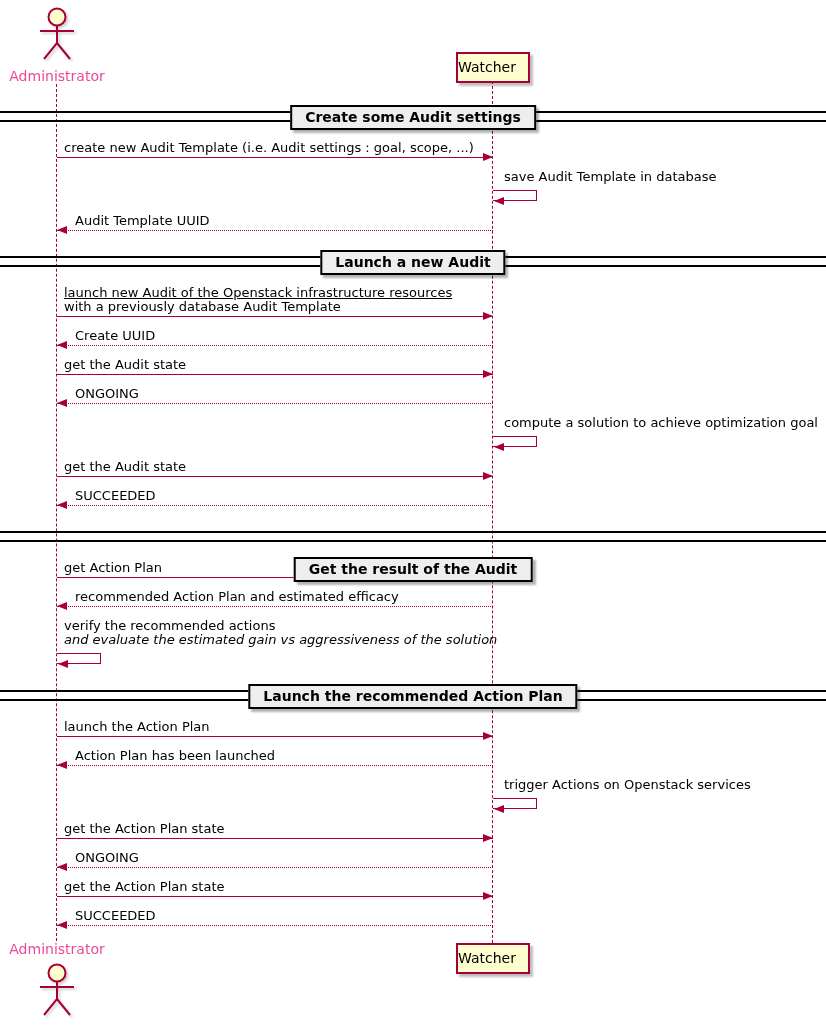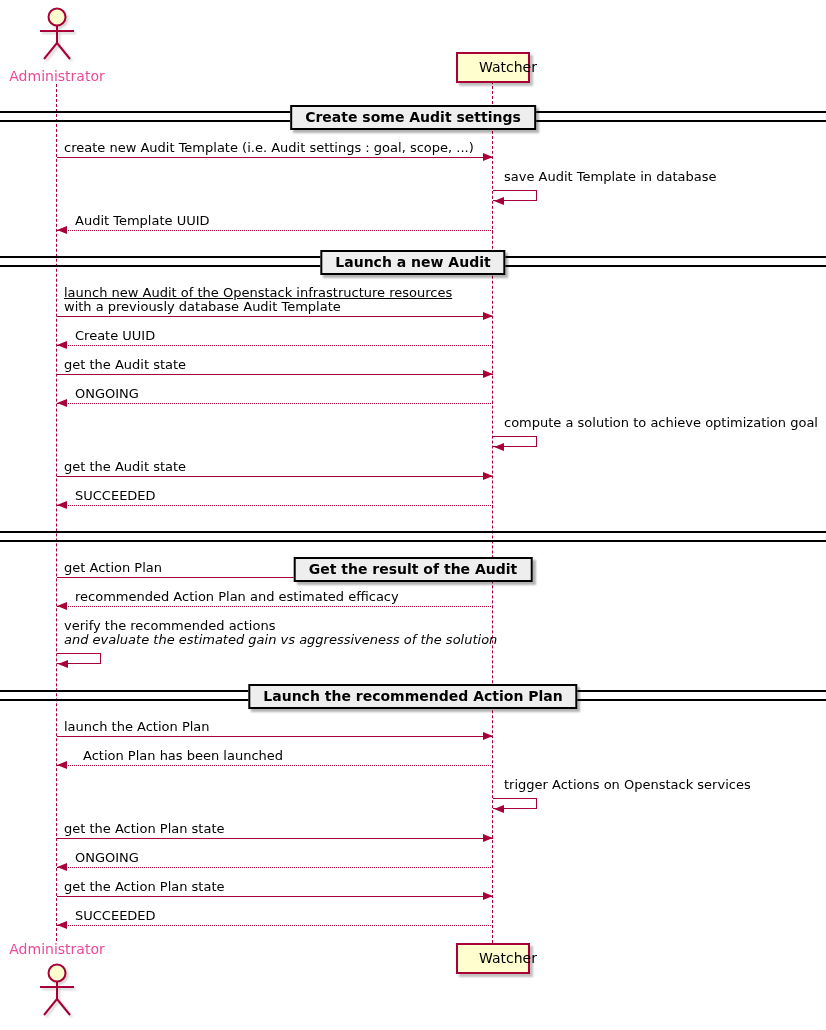--- a/index.html
+++ b/index.html
@@ -10,21 +10,20 @@
   }
   .lifeline {
     position:absolute; width:0; border-left:1px dashed var(--crimson,#A80036);
   }
   .participant {
     position:absolute; background:var(--pfill,#FEFECE);
     border:2px solid var(--crimson,#A80036);
     font-size:14px; text-align:left;
     box-shadow:3px 3px 2px rgba(0,0,0,.25);
     box-sizing:border-box;
-    padding-left:21px;
   }
   .actor-wrap { position:absolute; text-align:center; }
   .actor-label { font-size:14px; color:#ec4899; white-space:nowrap; }
   .actor-svg { filter:drop-shadow(2px 2px 1px rgba(0,0,0,.18)); }
   .divider-lines {
     position:absolute; left:0; width:826px; height:7px; box-sizing:content-box;
     border-top:2px solid #000; border-bottom:2px solid #000;
   }
   .divider-box {
     position:absolute; left:50%; transform:translateX(-50%);
@@ -110,21 +109,21 @@
       <div class="arr-l" style="left: 57px; top: 602px;"></div>
       <div class="msg-label" style="left: 64px; top: 619px;">verify the recommended actions</div>
       <div class="msg-label" style="left: 64px; top: 633px; font-style: italic;">and evaluate the estimated gain vs aggressiveness of the solution</div>
       <div class="self-loop" style="left: 57px; top: 653px; width: 44px;"></div>
       <div class="arr-l" style="left: 58px; top: 660px;"></div>
       <div class="divider-lines" style="top: 690px;"></div>
       <div class="divider-box" style="top: 684px;">Launch the recommended Action Plan</div>
       <div class="msg-label" style="left: 64px; top: 720px;">launch the Action Plan</div>
       <div class="msg-line-solid" style="left: 57px; top: 736px; width: 436px;"></div>
       <div class="arr-r" style="left: 483px; top: 732px;"></div>
-      <div class="msg-label" style="left: 75px; top: 749px; margin-left: 8px;">Action Plan has been launched</div>
+      <div class="msg-label" style="left: 75px; top: 749px;">Action Plan has been launched</div>
       <div class="msg-line-dotted" style="left: 57px; top: 765px; width: 436px;"></div>
       <div class="arr-l" style="left: 57px; top: 761px;"></div>
       <div class="msg-label" style="left: 504px; top: 778px;">trigger Actions on Openstack services</div>
       <div class="self-loop" style="left: 493px; top: 798px; width: 44px;"></div>
       <div class="arr-l" style="left: 494px; top: 805px;"></div>
       <div class="msg-label" style="left: 64px; top: 822px;">get the Action Plan state</div>
       <div class="msg-line-solid" style="left: 57px; top: 838px; width: 436px;"></div>
       <div class="arr-r" style="left: 483px; top: 834px;"></div>
       <div class="msg-label" style="left: 75px; top: 851px;">ONGOING</div>
       <div class="msg-line-dotted" style="left: 57px; top: 867px; width: 436px;"></div>

